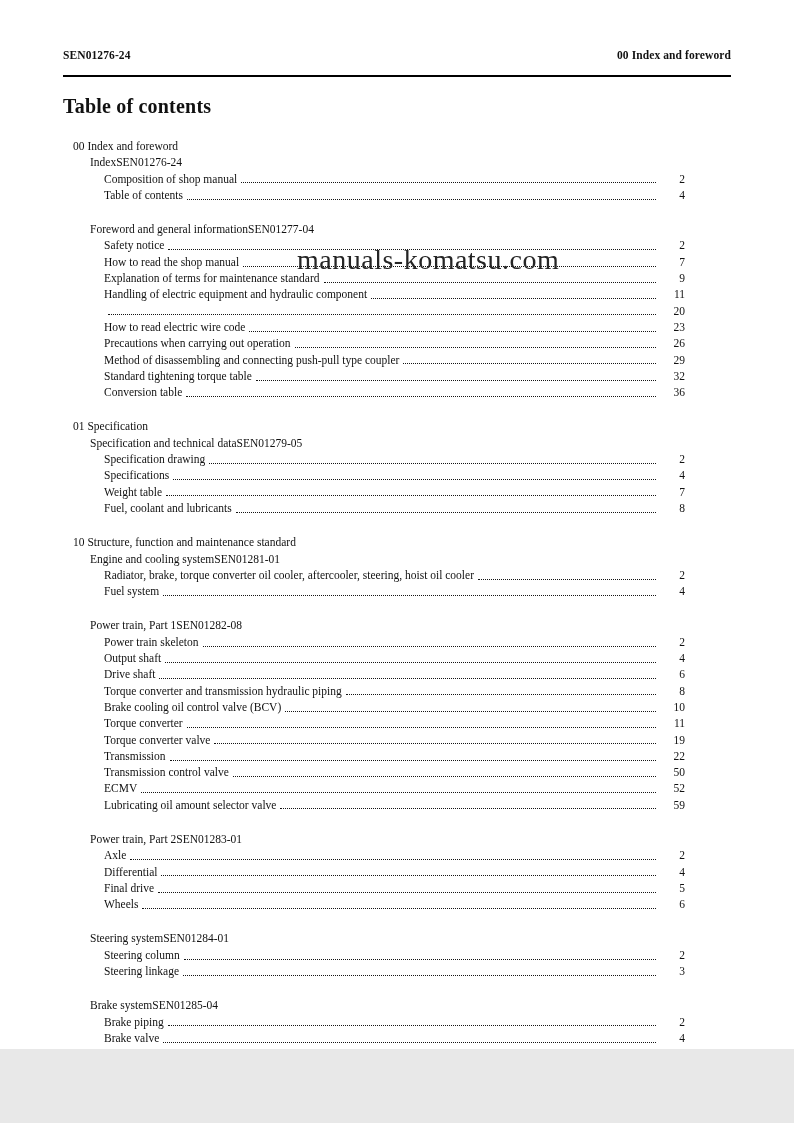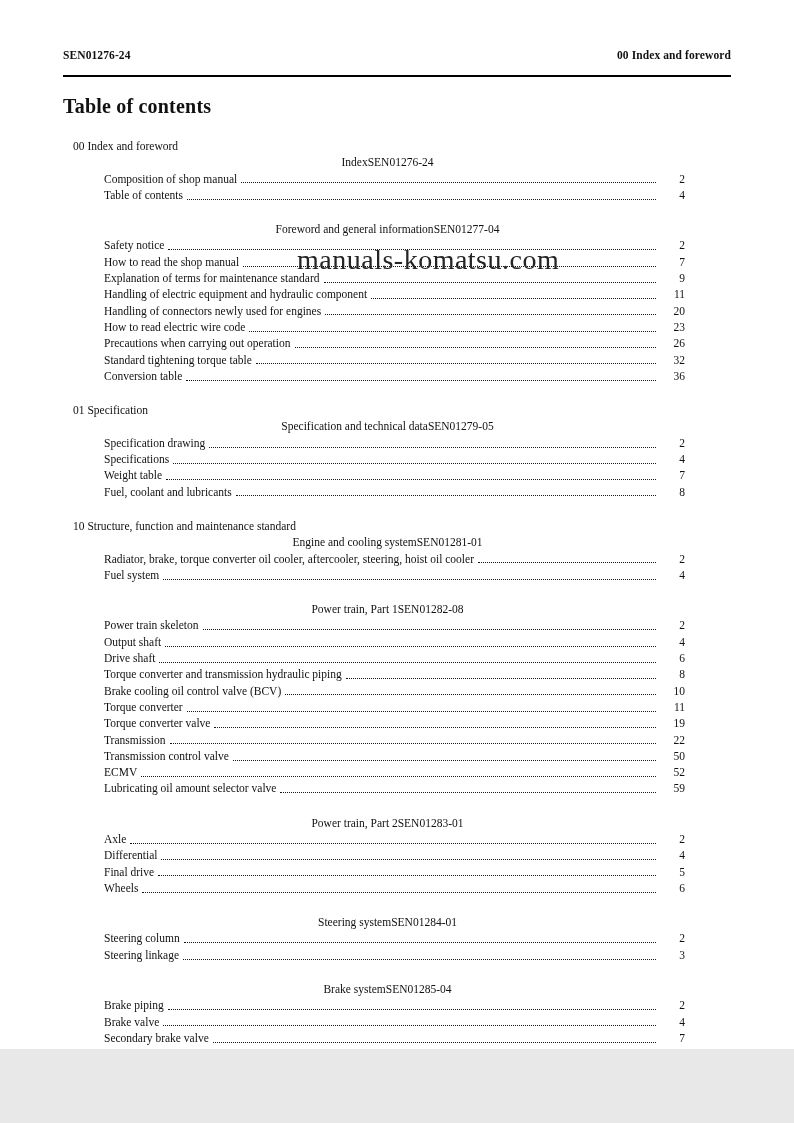--- a/index.html
+++ b/index.html
@@ -41,21 +41,21 @@
     width: 622px;
     font-size: 11.5px;
     line-height: 16.3px;
   }
   .section + .section { margin-top: 18px; }
   .section-heading { padding-left: 10px; }
   .group + .group { margin-top: 18px; }
   .section-0 .group + .group { }
   .group-head {
     display: flex;
-    justify-content: center;
+    justify-content: flex-start;
     padding-left: 27px;
   }
   .entry {
     display: flex;
     padding-left: 41px;
   }
   .entry-label { white-space: nowrap; }
   .dots {
     flex: 1 1 auto;
     min-width: 8px;
@@ -138,33 +138,37 @@
             <span class="entry-label">Explanation of terms for maintenance standard</span>
             <span class="dots"></span>
             <span class="entry-page">9</span>
           </div>
           <div class="entry">
             <span class="entry-label">Handling of electric equipment and hydraulic component</span>
             <span class="dots"></span>
             <span class="entry-page">11</span>
           </div>
           <div class="entry">
-            <span class="entry-label">Handling of connectors newly used for engines</span>
             <span class="dots"></span>
             <span class="entry-page">20</span>
           </div>
           <div class="entry">
             <span class="entry-label">How to read electric wire code</span>
             <span class="dots"></span>
             <span class="entry-page">23</span>
           </div>
           <div class="entry">
             <span class="entry-label">Precautions when carrying out operation</span>
             <span class="dots"></span>
             <span class="entry-page">26</span>
+          </div>
+          <div class="entry">
+            <span class="entry-label">Method of disassembling and connecting push-pull type coupler</span>
+            <span class="dots"></span>
+            <span class="entry-page">29</span>
           </div>
           <div class="entry">
             <span class="entry-label">Standard tightening torque table</span>
             <span class="dots"></span>
             <span class="entry-page">32</span>
           </div>
           <div class="entry">
             <span class="entry-label">Conversion table</span>
             <span class="dots"></span>
             <span class="entry-page">36</span>

